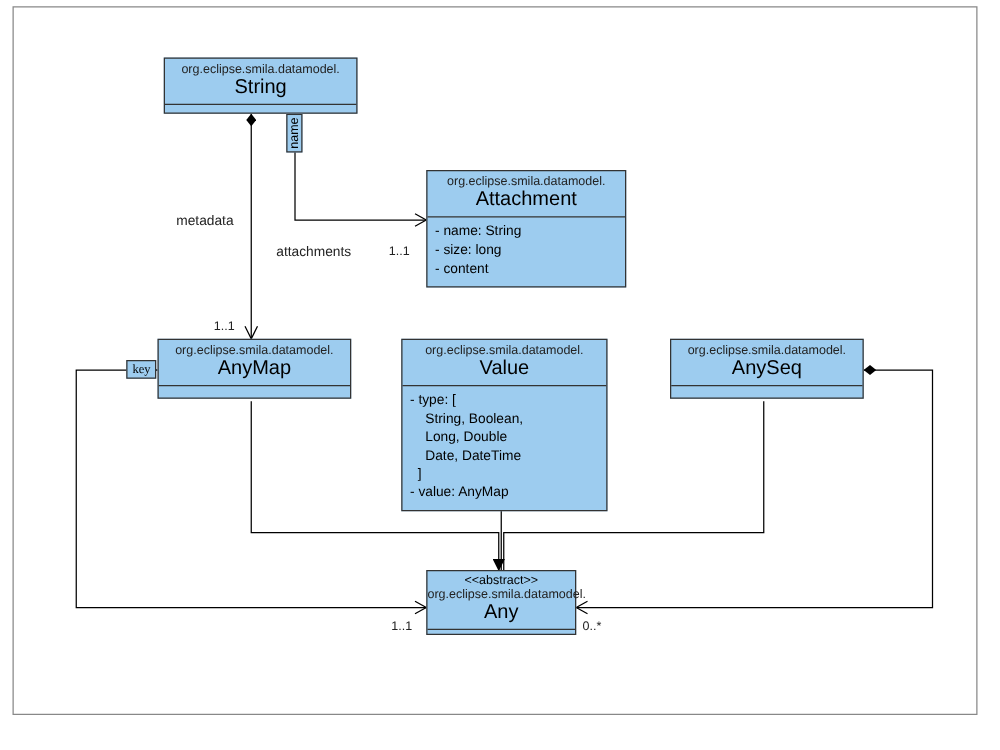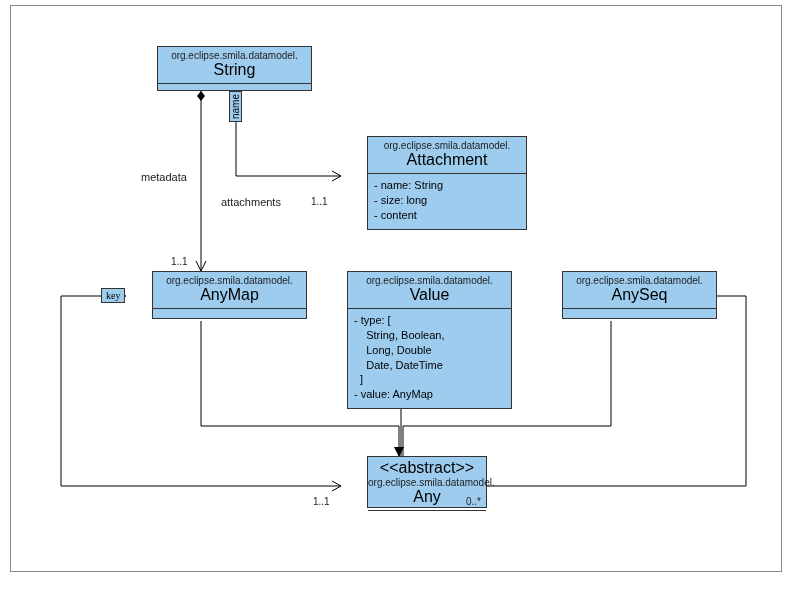--- a/index.html
+++ b/index.html
@@ -19,35 +19,34 @@
     top: 5px;
     width: 770px;
     height: 565px;
     border: 1px solid #888;
   }
   .classbox {
     position: absolute;
     background: #9dccef;
     border: 1px solid #333;
     box-sizing: border-box;
-    margin-left: 26px;
   }
   .classbox .pkg {
     font-size: 10px;
     text-align: center;
     padding-top: 3px;
     color: #222;
   }
   .classbox .cname {
     font-size: 16px;
     text-align: center;
     padding-bottom: 4px;
   }
   .classbox .stereo {
-    font-size: 16px;
+    font-size: 10px;
     text-align: center;
     padding-top: 2px;
   }
   .classbox hr {
     border: none;
     border-top: 1px solid #333;
     margin: 0;
   }
   .classbox .body {
     padding: 4px 20px 6px 6px;

